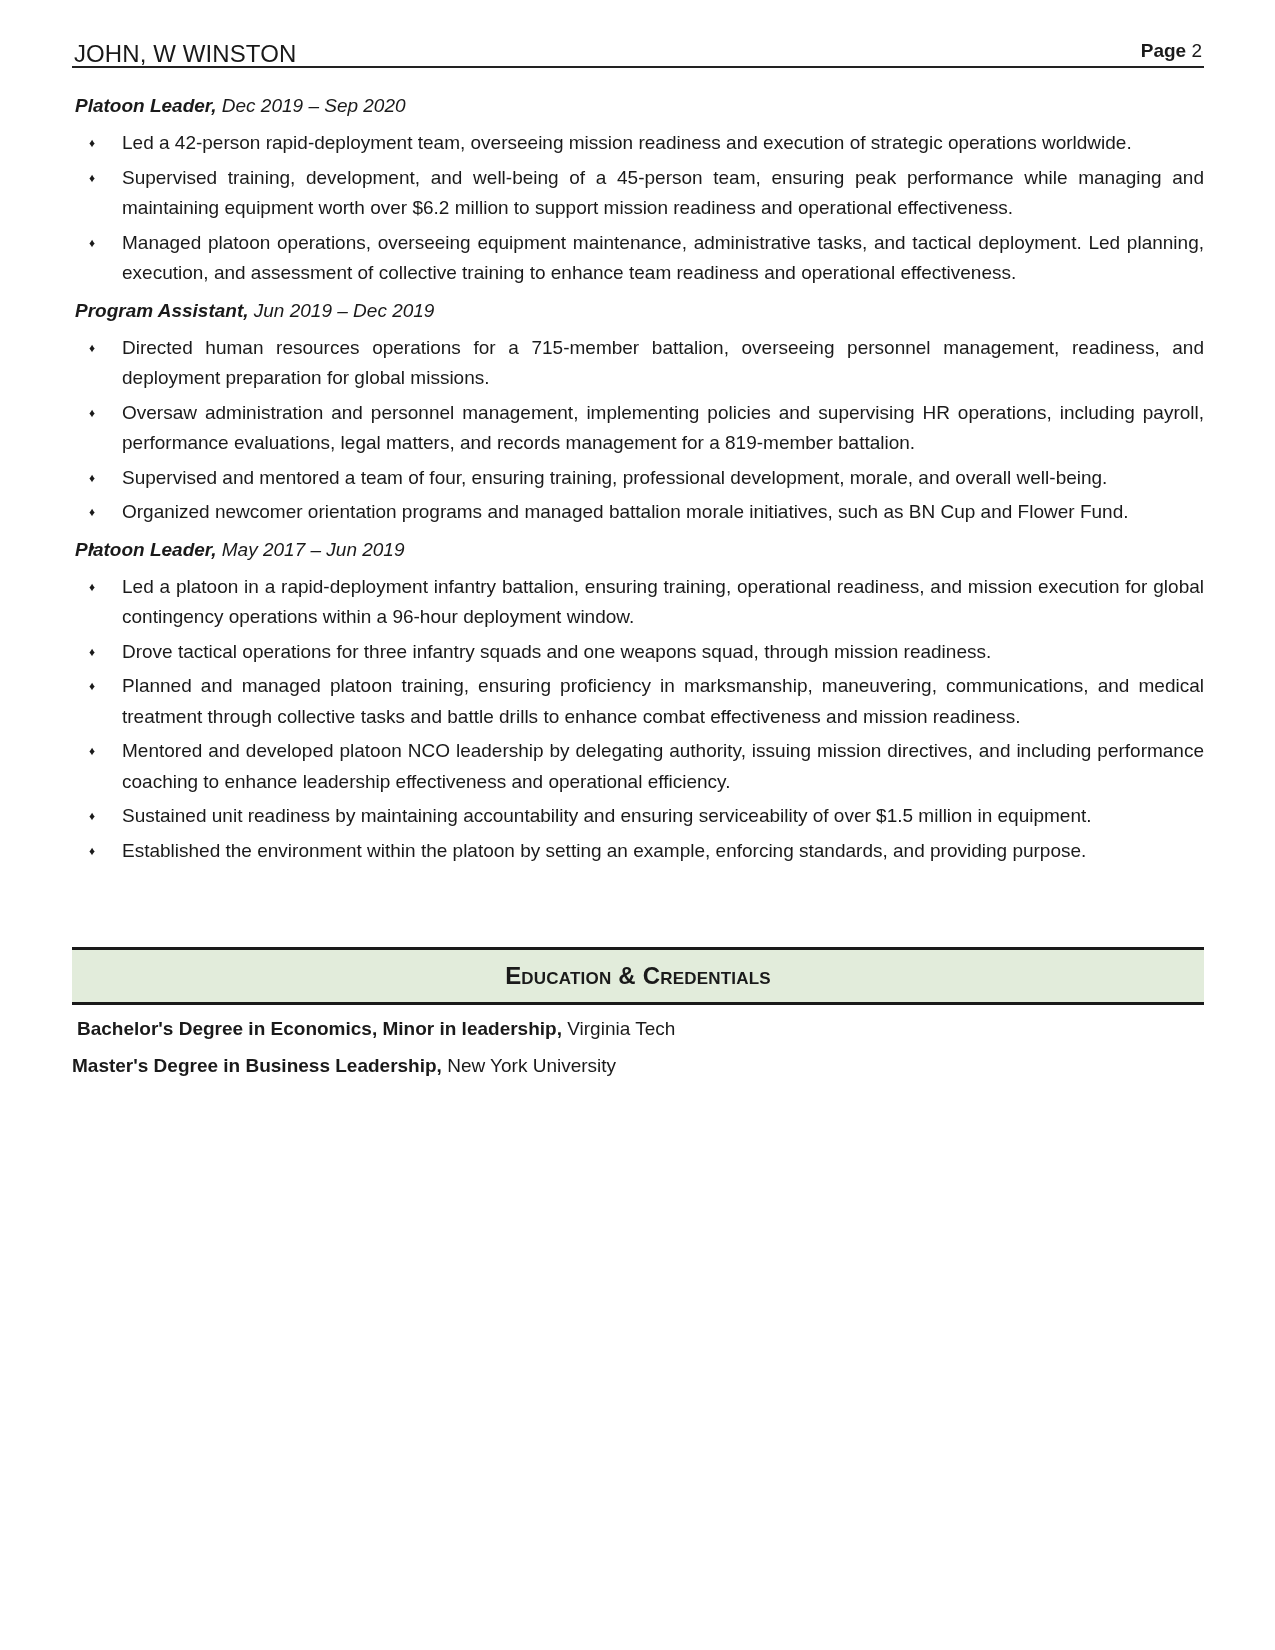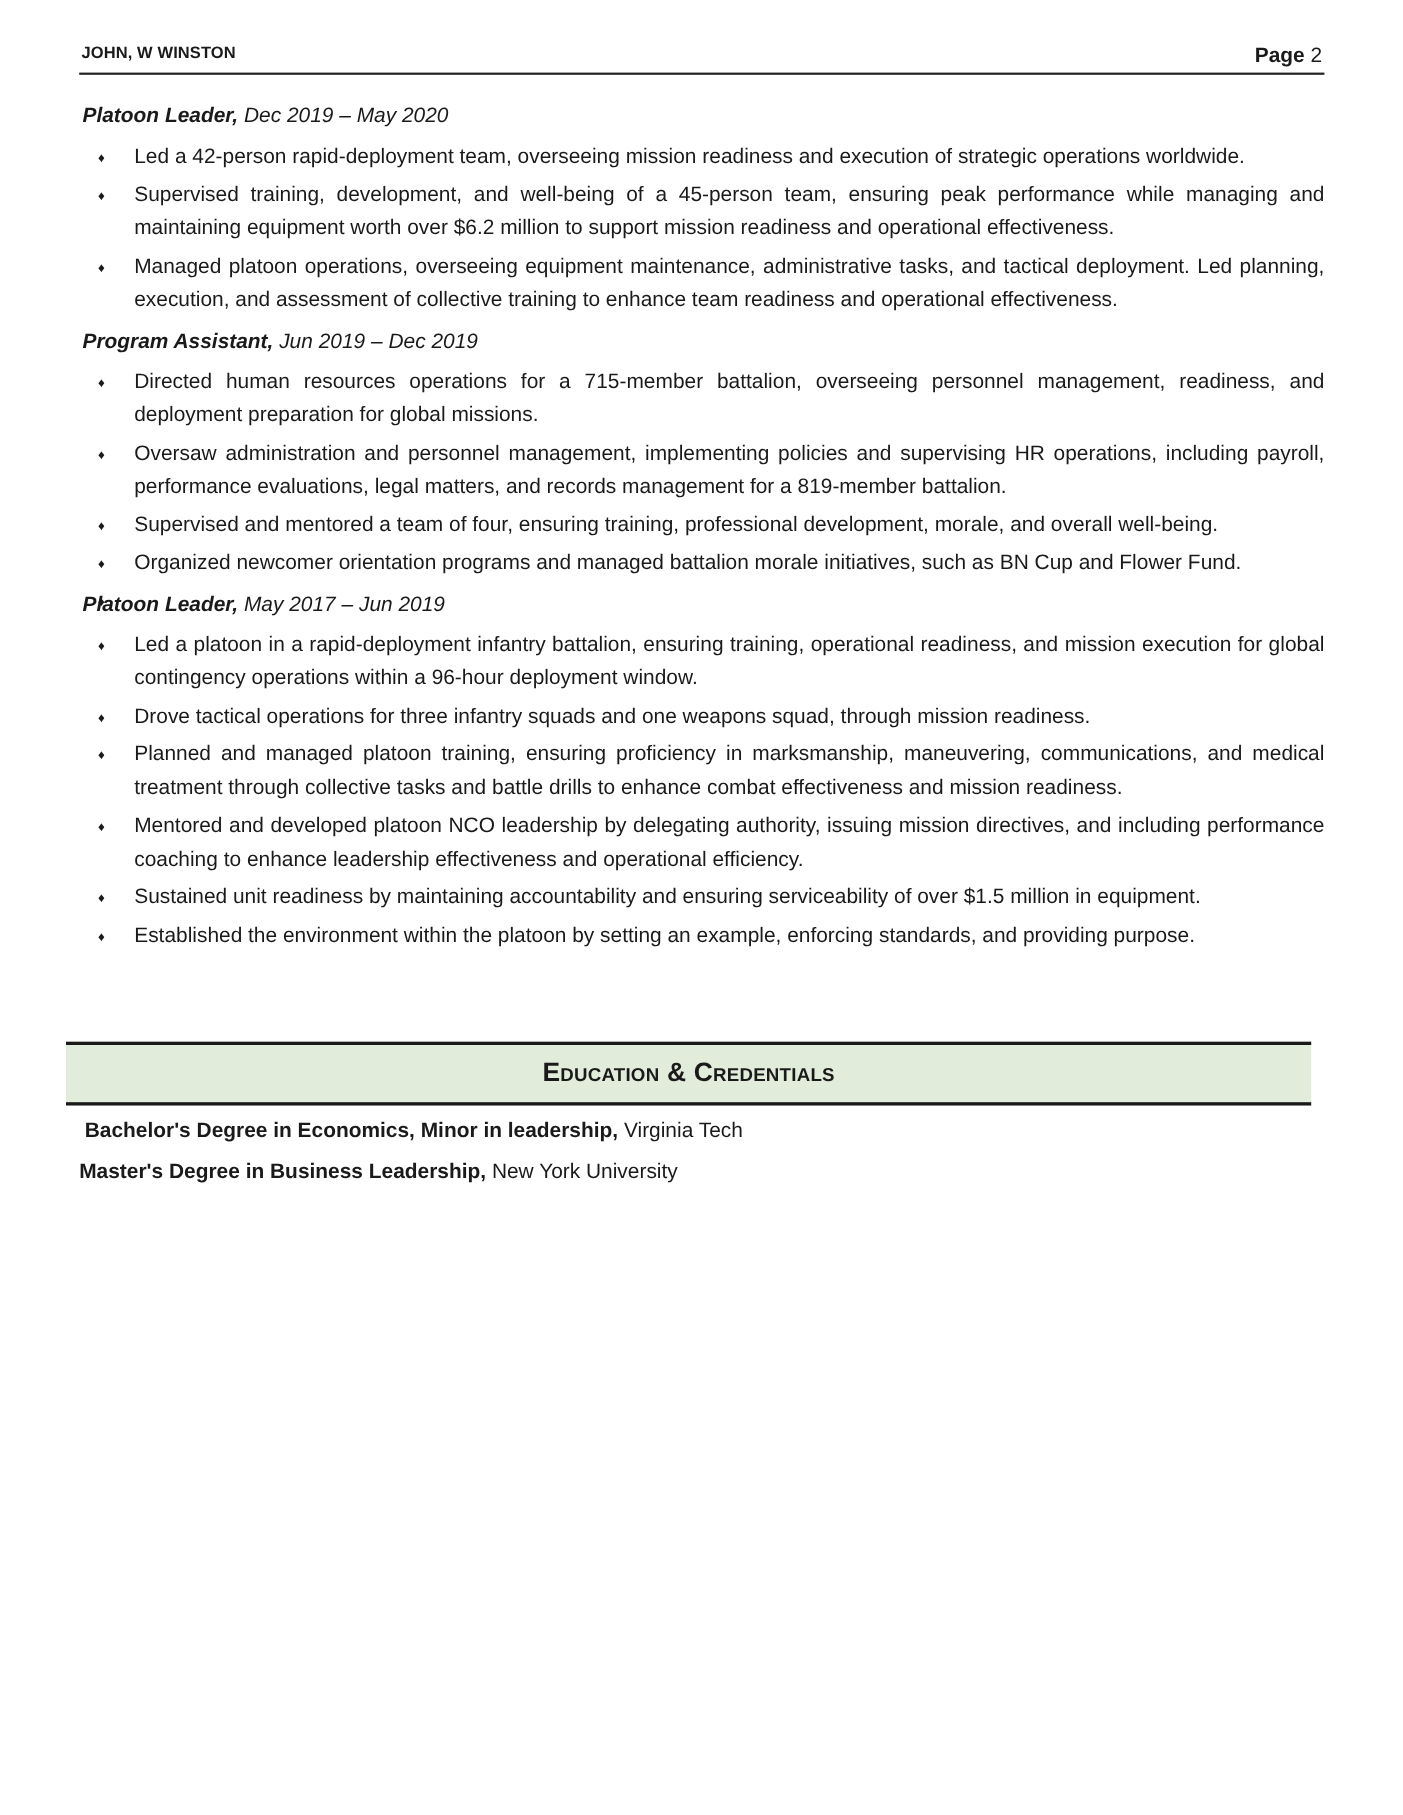--- a/index.html
+++ b/index.html
@@ -5,41 +5,41 @@
     html, body { margin: 0; padding: 0; background: #ffffff; }
     body {
       width: 1275px; height: 1650px; position: relative; overflow: hidden;
       font-family: "Liberation Sans", "DejaVu Sans", sans-serif;
       color: #1a1a1a;
     }
     .page-header {
       position: absolute; left: 72px; top: 38px; width: 1132px; height: 28px;
       border-bottom: 2px solid #222;
     }
-    .hdr-name { position: absolute; left: 2px; top: 2px; font-weight: bold; font-size: 15px; letter-spacing: 0.1px; }
+    .hdr-name { position: absolute; left: 2px; top: 2px; font-weight: normal; font-size: 24px; letter-spacing: 0.1px; }
     .hdr-page { position: absolute; right: 2px; top: 2px; font-size: 19px; }
     .hdr-page b { font-weight: bold; }
 
     .content { position: absolute; left: 72px; top: 92px; width: 1132px; }
     .job { margin: 0; }
     .job-title {
       font-size: 19px; font-style: italic; line-height: 28px; margin: 0 0 8px 3px;
     }
     .job-title .role { font-weight: bold; }
     ul.bullets { list-style: none; margin: 0 0 8px 0; padding: 0; }
     ul.bullets li {
       position: relative; padding-left: 50px; font-size: 19px; line-height: 30.5px;
       text-align: justify; margin-bottom: 4px;
     }
     ul.bullets li .diamond {
       position: absolute; left: 17px; top: 0; font-size: 12px; line-height: 30.5px;
     }
 
     .section-band {
-      position: absolute; left: 60px; top: 947px; width: 1132px; height: 52px;
+      position: absolute; left: 72px; top: 947px; width: 1132px; height: 52px;
       background: #e2ecdb; border-top: 3px solid #1a1a1a; border-bottom: 3px solid #1a1a1a;
       display: flex; align-items: center; justify-content: center;
     }
     .section-title {
       font-weight: bold; font-size: 24px; font-variant: small-caps; letter-spacing: 0.2px;
     }
     .edu { position: absolute; left: 72px; top: 1015px; width: 1132px; }
     .edu-item { font-size: 19px; line-height: 28px; margin-bottom: 9px; }
     .edu-item .deg { font-weight: bold; }
     .edu-item.indent { padding-left: 5px; }
@@ -48,21 +48,21 @@
 <body>
 
 <div class="page-header">
   <span class="hdr-name">JOHN, W WINSTON</span>
   <span class="hdr-page"><b>Page</b> <span>2</span></span>
 </div>
 
 <div class="content">
 
   <div class="job">
-    <div class="job-title"><span class="role">Platoon Leader,</span><span> Dec 2019 – May 2020</span></div>
+    <div class="job-title"><span class="role">Platoon Leader,</span><span> Dec 2019 – Sep 2020</span></div>
     <ul class="bullets">
       <li><span class="diamond">♦</span><span>Led a 42-person rapid-deployment team, overseeing mission readiness and execution of strategic operations worldwide.</span></li>
       <li><span class="diamond">♦</span><span>Supervised training, development, and well-being of a 45-person team, ensuring peak performance while managing and maintaining equipment worth over $6.2 million to support mission readiness and operational effectiveness.</span></li>
       <li><span class="diamond">♦</span><span>Managed platoon operations, overseeing equipment maintenance, administrative tasks, and tactical deployment. Led planning, execution, and assessment of collective training to enhance team readiness and operational effectiveness.</span></li>
     </ul>
   </div>
 
   <div class="job">
     <div class="job-title"><span class="role">Program Assistant,</span><span> Jun 2019 – Dec 2019</span></div>
     <ul class="bullets">

